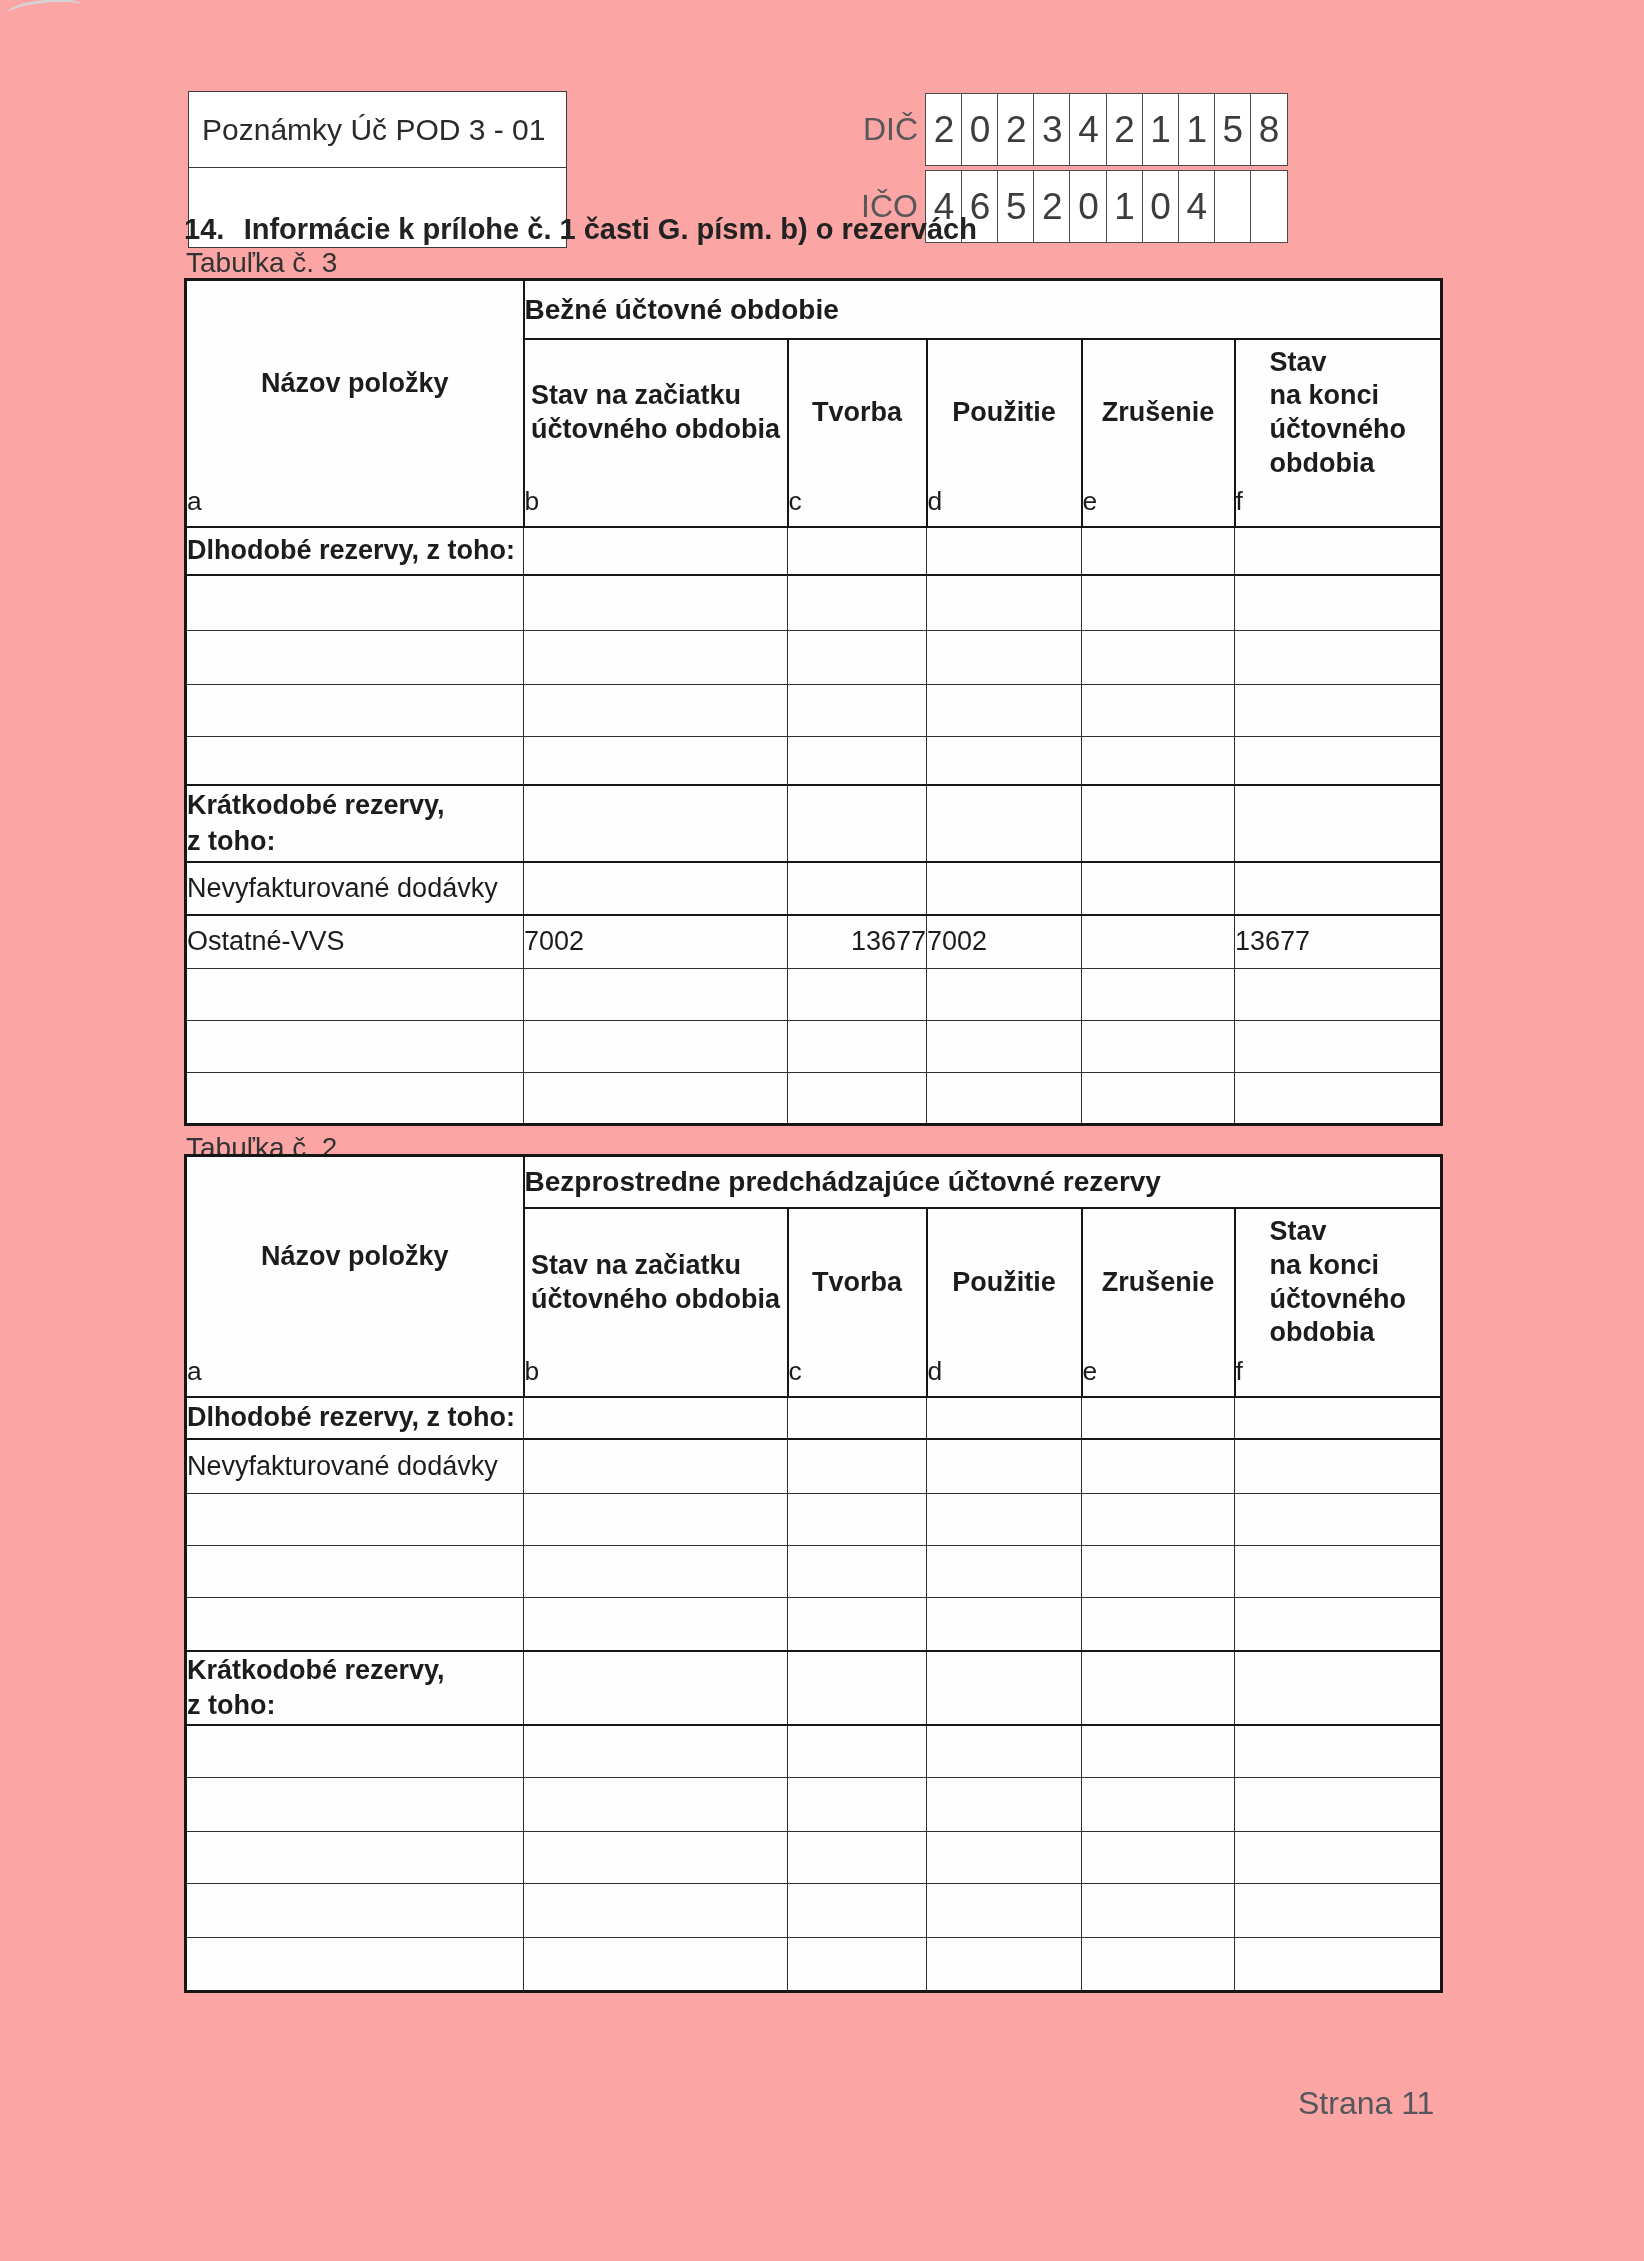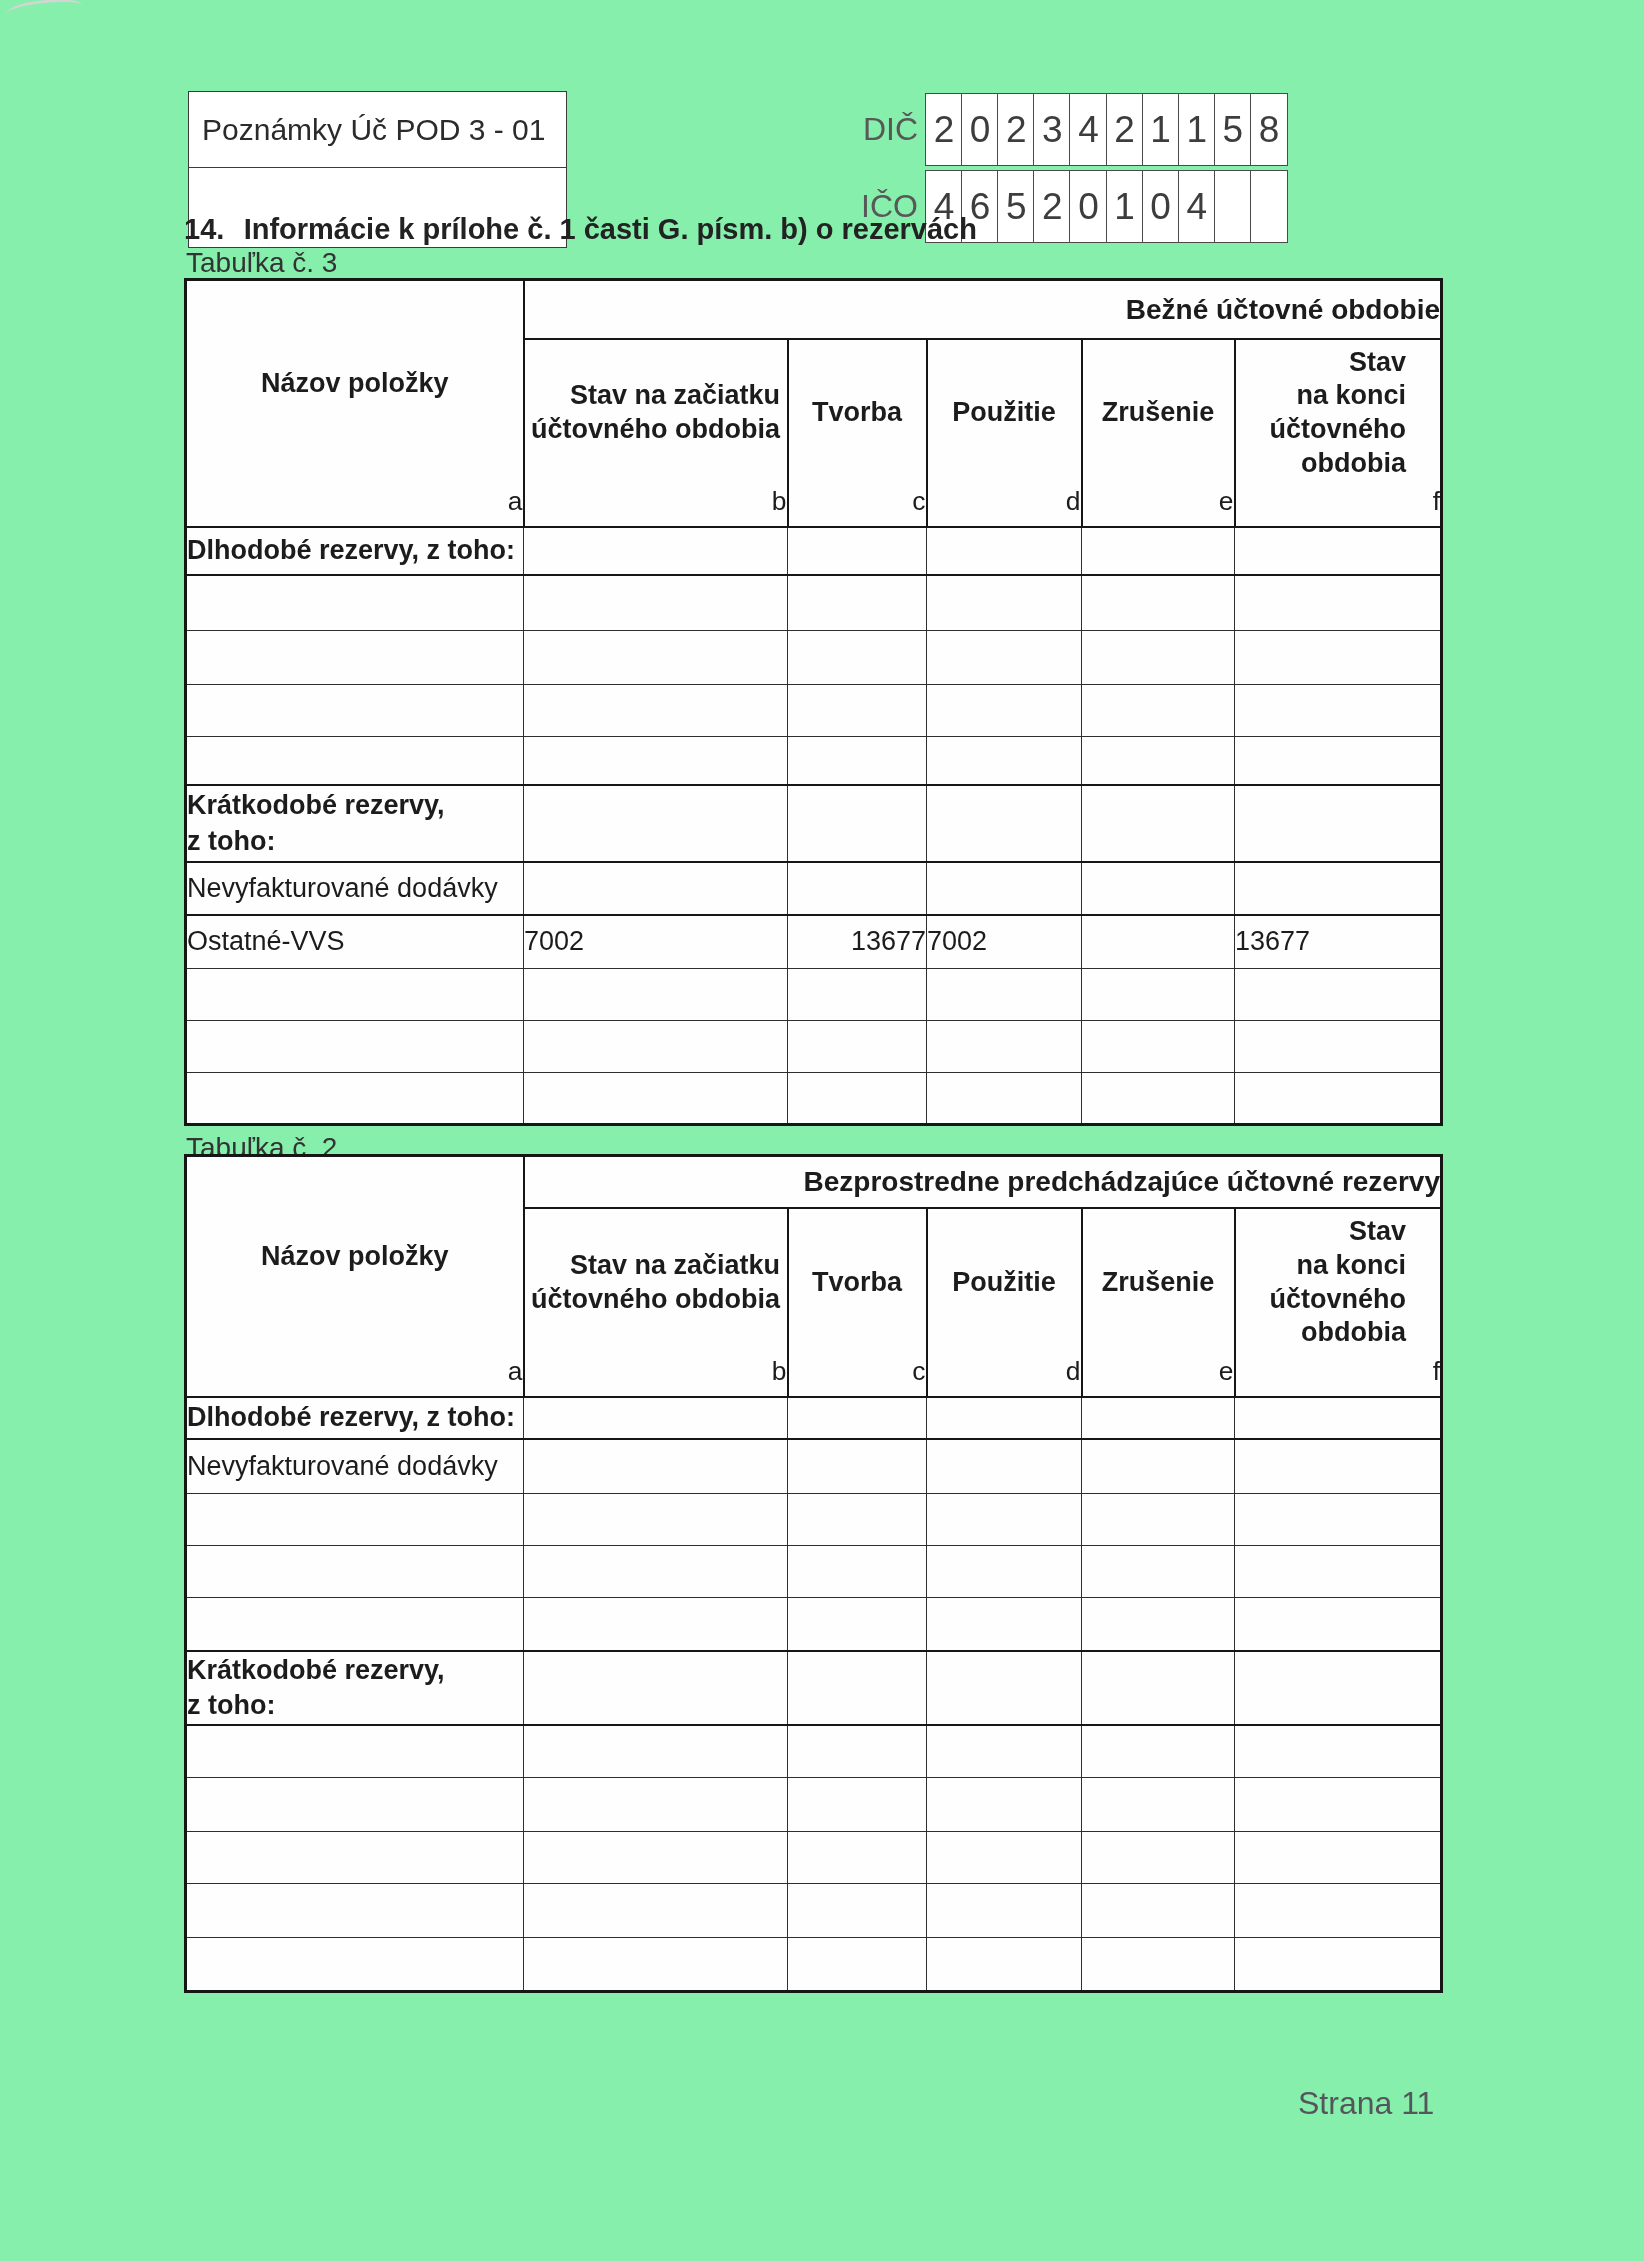--- a/index.html
+++ b/index.html
@@ -1,19 +1,19 @@
 <!DOCTYPE html>
 <html style="font-size:10.3px"><head>
 <meta charset="utf-8">
 <style>
   html,body{margin:0;padding:0;background:#e8e8e8;}
   .page{
     position:relative;
     width:1644px;height:2261px;
-    background:#86efac;
+    background:#fca5a5;
     font-family:"Liberation Sans", sans-serif;
     color:#1c1c1c;
     overflow:hidden;
   }
   
   .scan-mark{
     position:absolute;left:6.4px;top:0px;width:77px;height:17px;
     border-top:3.2px solid #d4d4d4;border-radius:50%;
     transform:rotate(-6deg);
   }
@@ -52,21 +52,21 @@
   }
   .tbl-wrap{position:absolute;left:184px;}
   
   table.tbl{
     border-collapse:collapse;table-layout:fixed;
     border:3.2px solid #161616;background:#fefefe;
     font-size:27px;color:#1c1c1c;
   }
   table.tbl th{
     font-weight:bold;border:2.6px solid #161616;
-    vertical-align:middle;text-align:right;padding:0;
+    vertical-align:middle;text-align:left;padding:0;
   }
   th.band{font-size:28px;border-bottom:2.6px solid #161616;}
   th.colhead,th.ahead{border-bottom:3.2px solid #161616;}
   .hcell{display:flex;flex-direction:column;height:100%;}
   .htitle{flex:1;display:flex;align-items:center;justify-content:center;
     white-space:pre-line;line-height:1.25;padding:3.9px 5.2px;}
   .hletter{font-weight:normal;font-size:26.4px;padding-bottom:9px;}
   table.tbl td{
     border:1.3px solid #2e2e2e;vertical-align:middle;padding:0;
     overflow:hidden;

